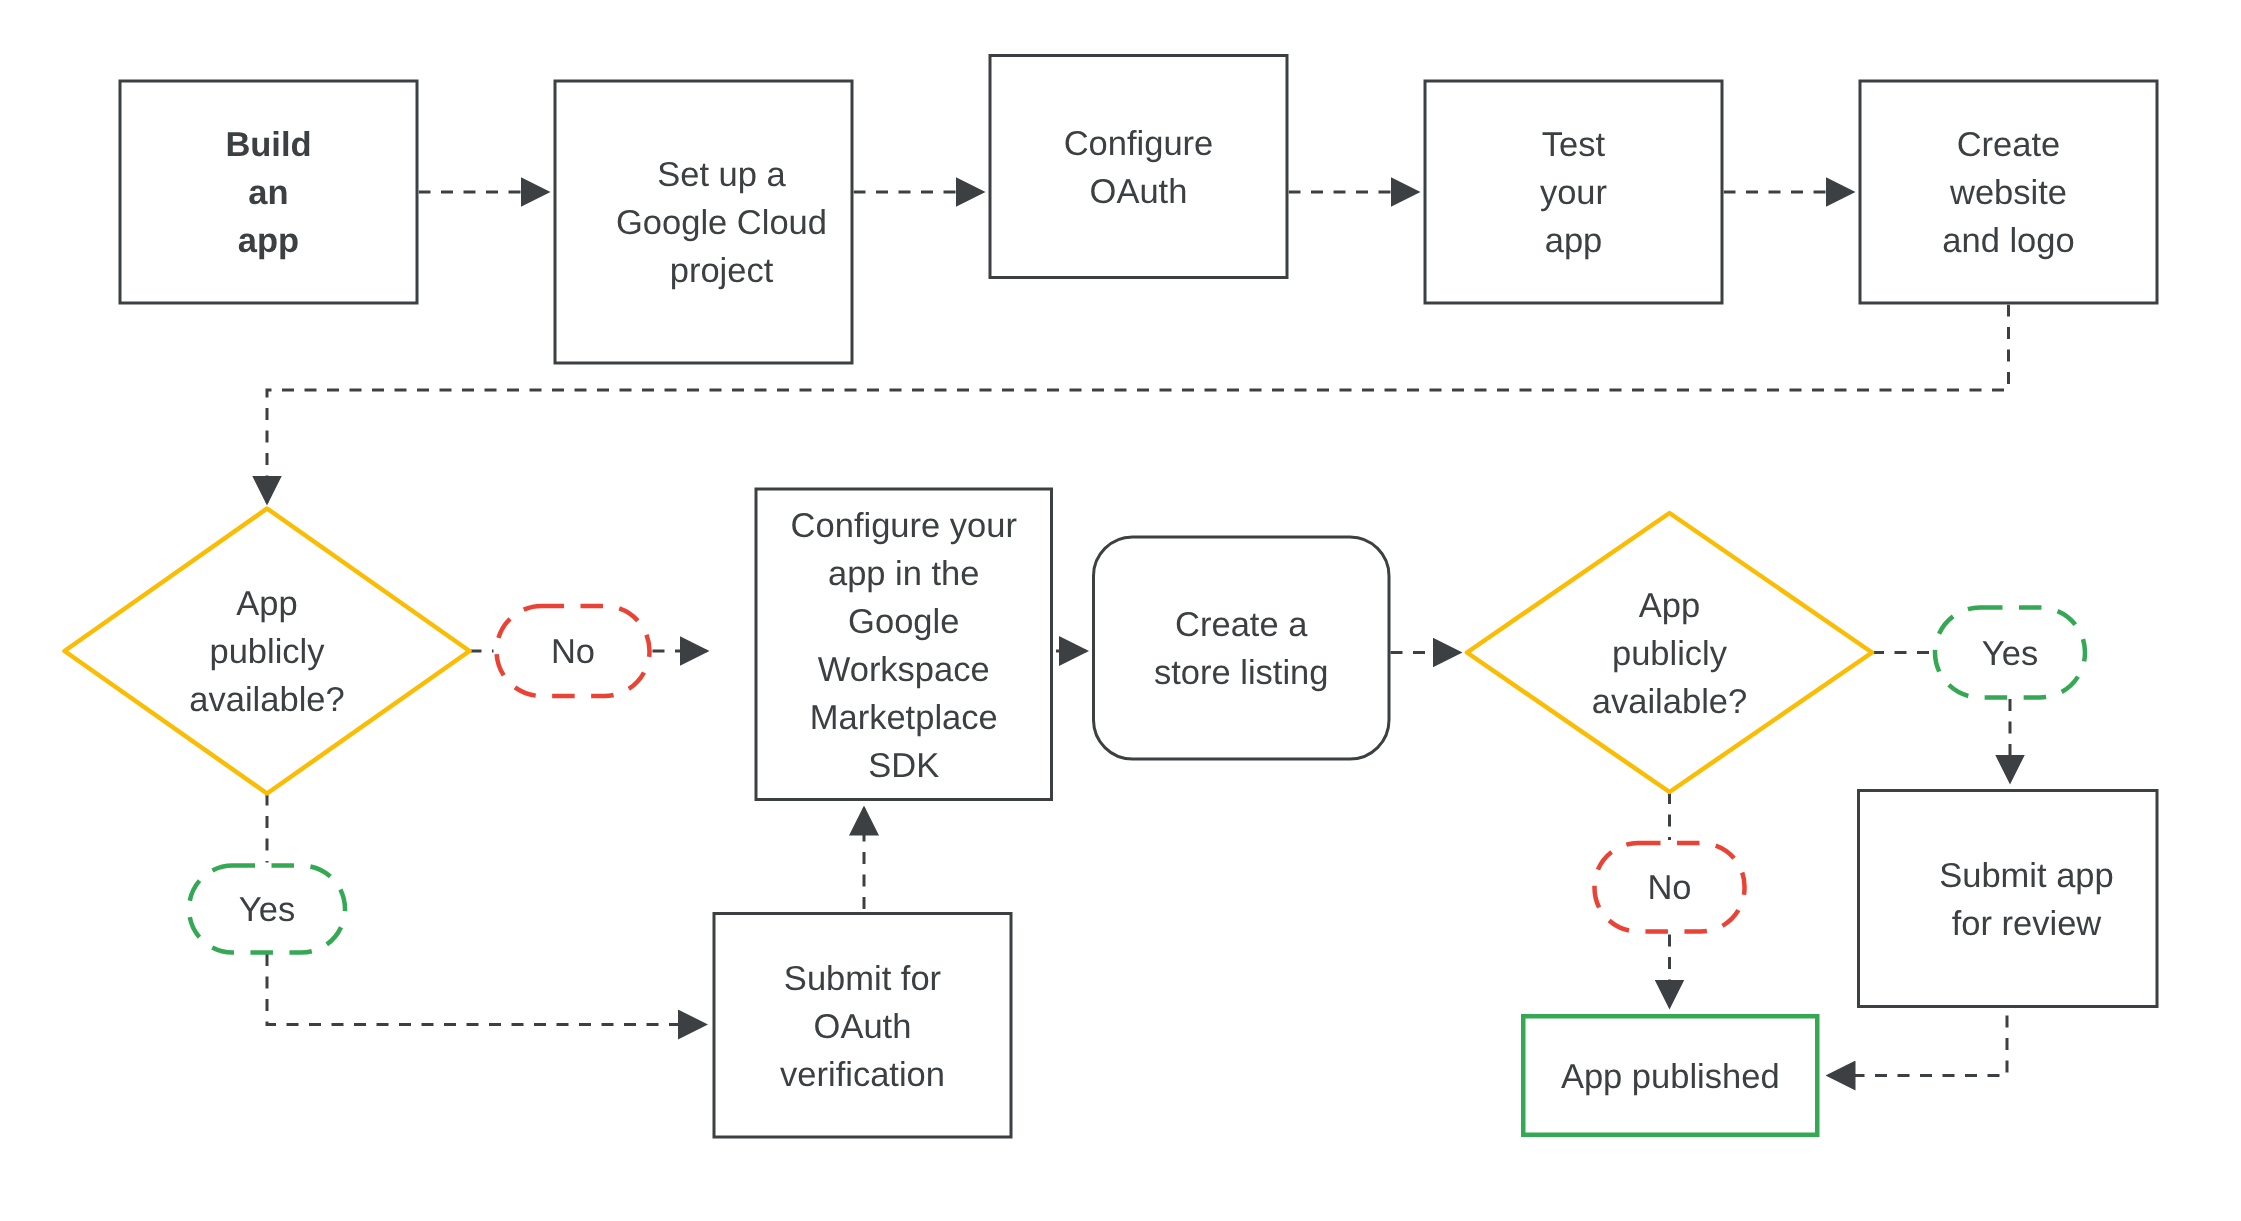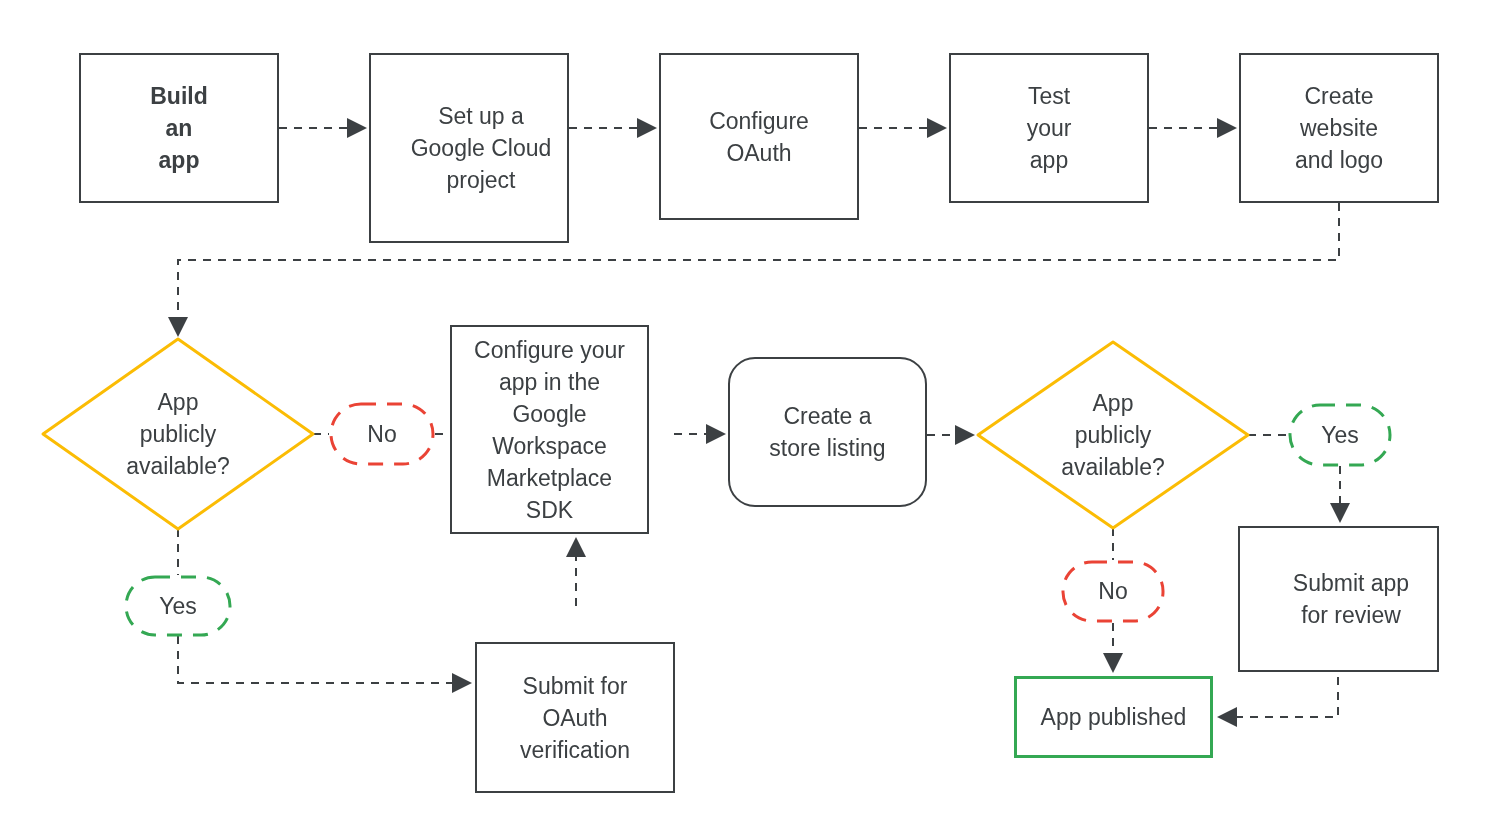--- a/index.html
+++ b/index.html
@@ -104,52 +104,52 @@
 an
 app</span>
   </div>
 
   <div class="node" style="left:369px; top:53px; width:200px; height:190px;padding-left:24px;">
     <span>Set up a
 Google Cloud
 project</span>
   </div>
 
-  <div class="node" style="left:659px; top:53px; width:200px; height:167px;">
+  <div class="node" style="left:659px; top:36px; width:200px; height:150px;">
     <span>Configure
 OAuth</span>
   </div>
 
   <div class="node" style="left:949px; top:53px; width:200px; height:150px;">
     <span>Test
 your
 app</span>
   </div>
 
   <div class="node" style="left:1239px; top:53px; width:200px; height:150px;">
     <span>Create
 website
 and logo</span>
   </div>
 
-  <div class="node" style="left:450px; top:325px; width:199px; height:209px;">
+  <div class="node" style="left:503px; top:325px; width:199px; height:209px;">
     <span>Configure your
 app in the
 Google
 Workspace
 Marketplace
 SDK</span>
   </div>
 
   <div class="node" style="left:728px; top:357px; width:199px; height:150px;border-radius:27px;">
     <span>Create a
 store listing</span>
   </div>
 
-  <div class="node" style="left:475px; top:608px; width:200px; height:151px;margin-top:34px;">
+  <div class="node" style="left:475px; top:608px; width:200px; height:151px;">
     <span>Submit for
 OAuth
 verification</span>
   </div>
 
   <div class="node" style="left:1238px; top:526px; width:201px; height:146px;padding-left:25px;">
     <span>Submit app
 for review</span>
   </div>
 

